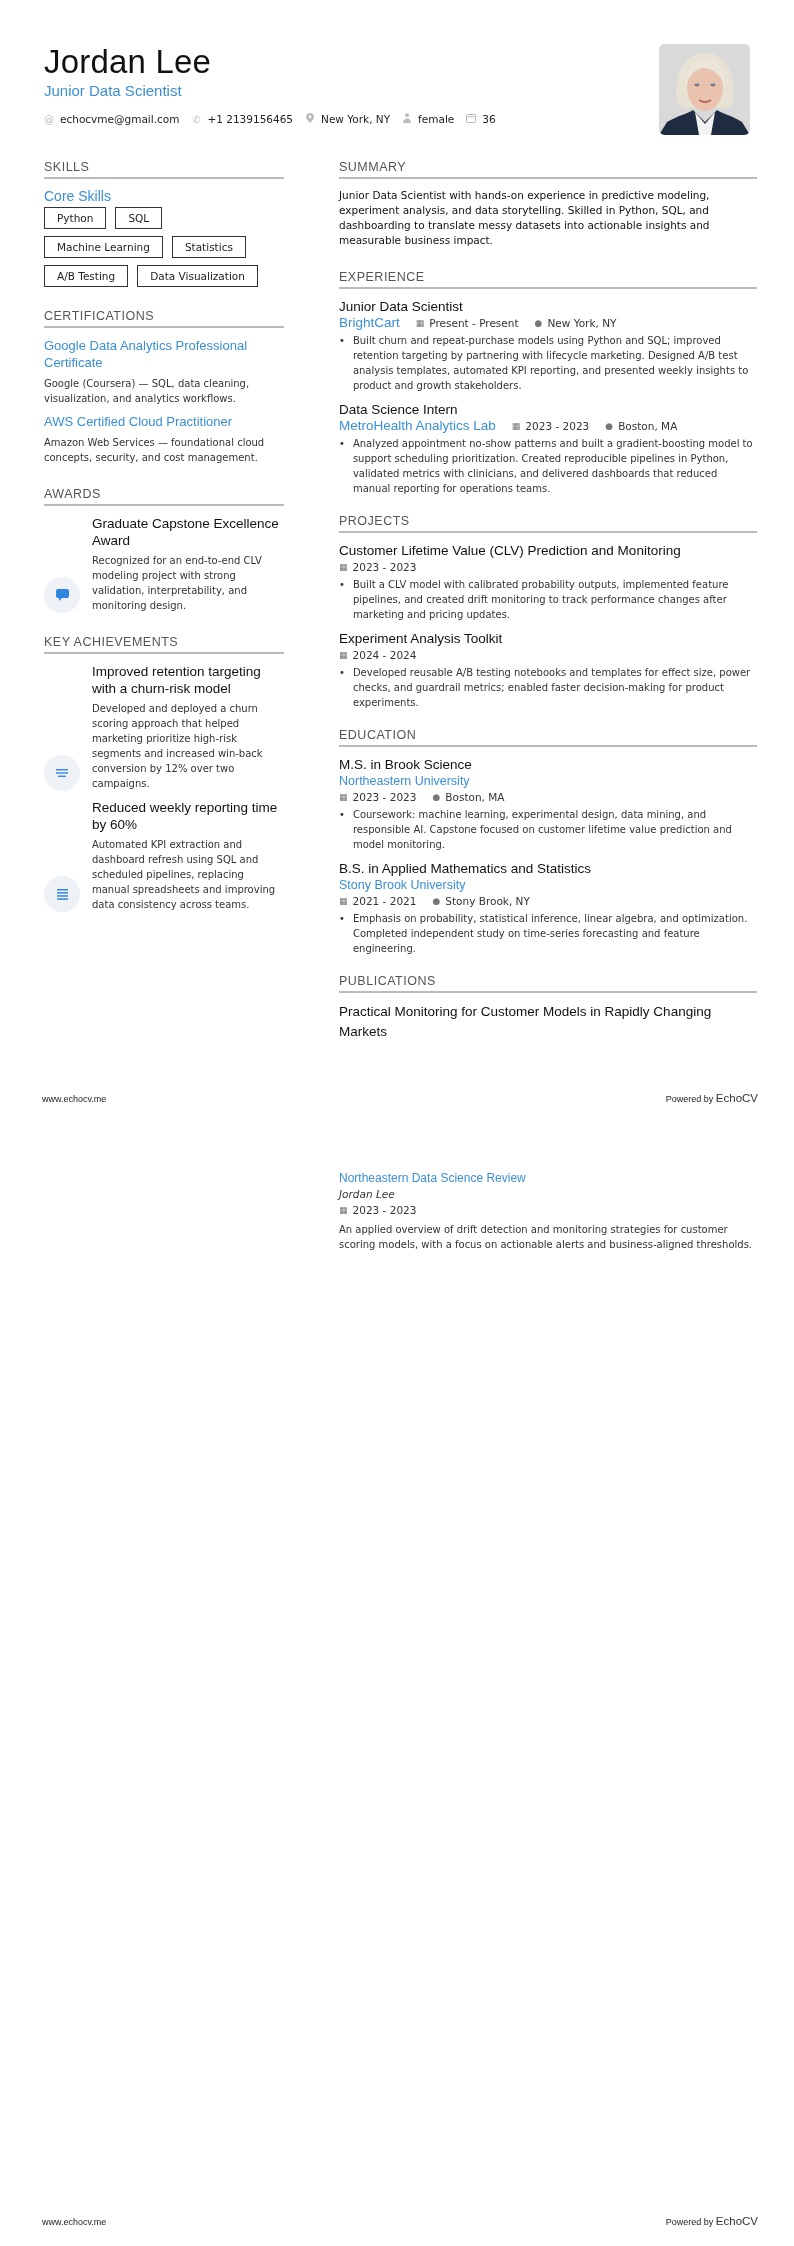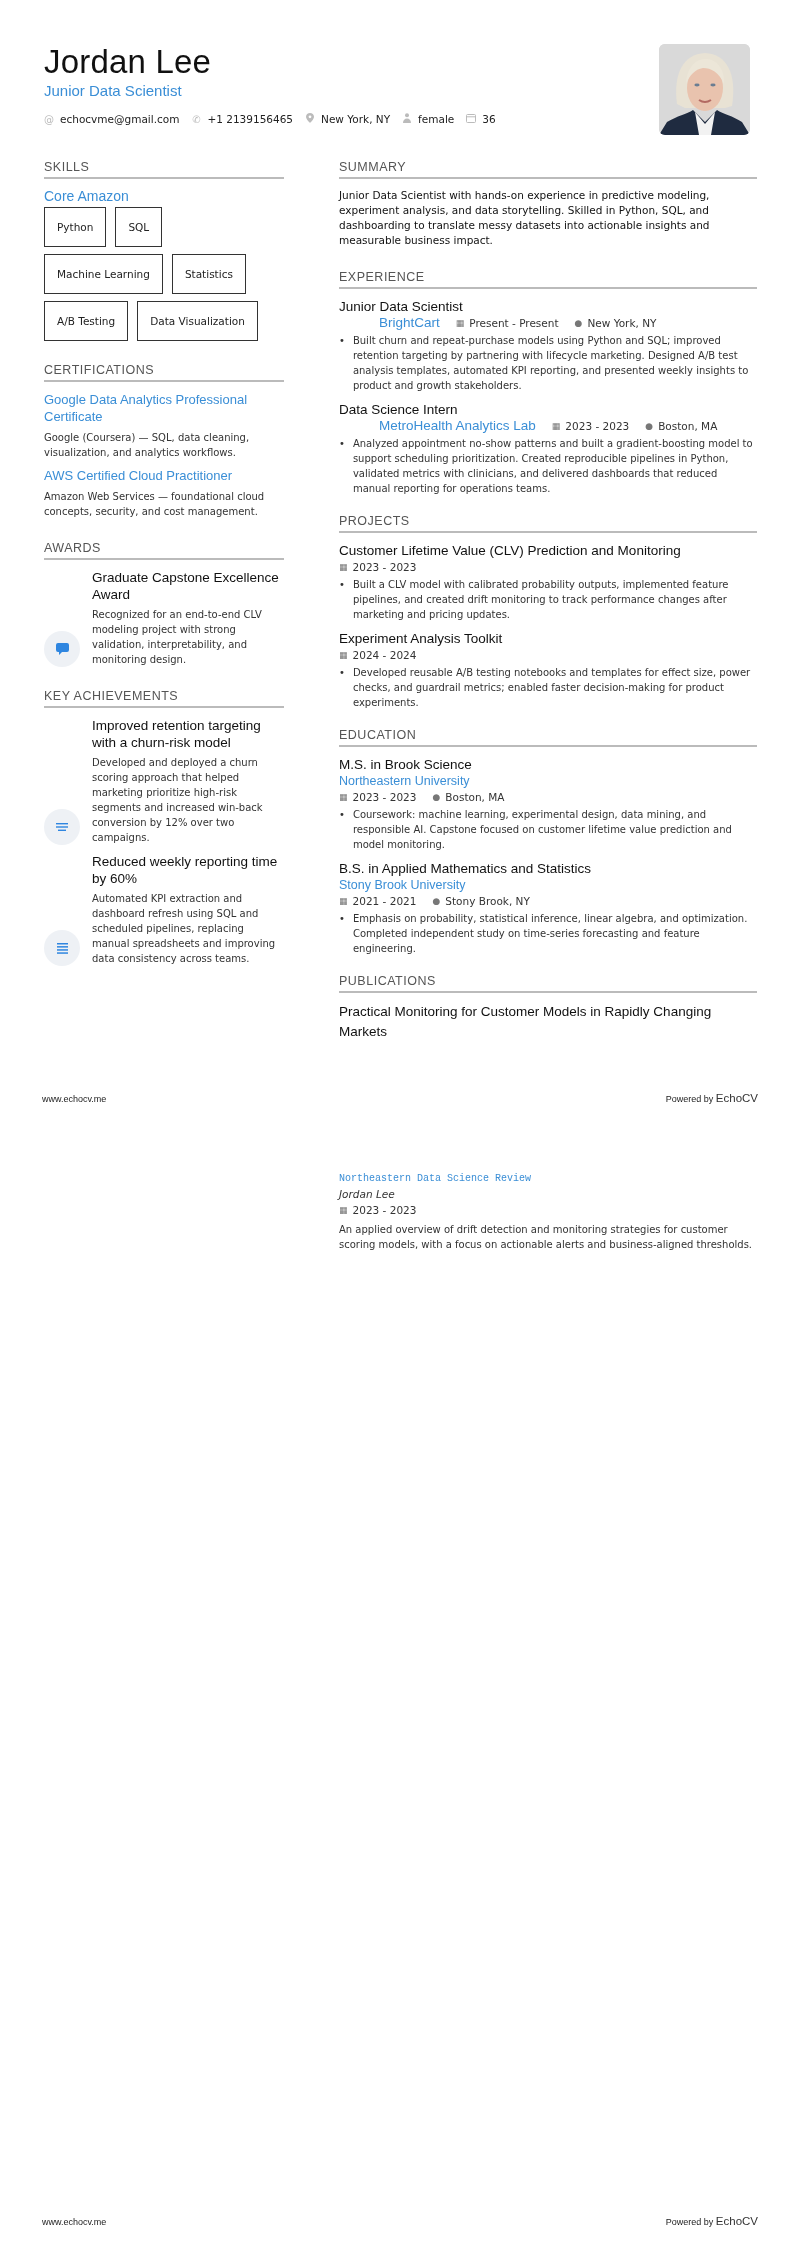--- a/index.html
+++ b/index.html
@@ -17,42 +17,42 @@
   .cicon { color: #bbb; font-size: 10px; width: 10px; text-align: center; }
   .photo { position: absolute; right: 0; top: 0; width: 91px; height: 91px; border-radius: 6px; overflow: hidden; background: #dcdcdc; }
 
   .left { position: absolute; left: 44px; top: 160px; width: 240px; }
   .right { position: absolute; left: 339px; top: 160px; width: 418px; }
   .sec-title { font-family: "Liberation Sans", sans-serif; font-size: 12.5px; color: #555; letter-spacing: 0.5px; padding-bottom: 3px; border-bottom: 2px solid #bbb; margin-bottom: 9px; }
   .section { margin-bottom: 22px; }
 
   .subhead { font-family: "Liberation Sans", sans-serif; font-size: 14px; color: #3a8ed6; margin-bottom: 3px; }
   .tags { display: flex; flex-wrap: wrap; gap: 7px 9px; }
-  .tag { border: 1px solid #333; padding: 12px 12px; font-size: 10.5px; color: #222; line-height: 14px; }
+  .tag { border: 1px solid #333; padding: 3px 12px; font-size: 10.5px; color: #222; line-height: 14px; }
 
   .cert-name { font-family: "Liberation Sans", sans-serif; font-size: 13px; color: #3a8ed6; line-height: 17px; margin-bottom: 5px; }
   .cert-desc { font-size: 10px; color: #333; line-height: 15px; margin-bottom: 7px; }
 
   .iconitem { display: flex; gap: 12px; margin-bottom: 8px; align-items: flex-end; }
   .circle { width: 36px; height: 36px; border-radius: 50%; background: #eef1f5; flex: 0 0 36px; display: flex; align-items: center; justify-content: center; color: #2f86e0; font-size: 13px; }
   .ititle { font-family: "Liberation Sans", sans-serif; font-size: 13.5px; color: #111; line-height: 17px; margin-bottom: 4px; }
   .idesc { font-size: 10px; color: #333; line-height: 15px; }
 
   .summary { font-size: 10.5px; line-height: 15px; color: #111; }
   .entry { margin-bottom: 8px; }
   .etitle { font-family: "Liberation Sans", sans-serif; font-size: 13.5px; color: #111; line-height: 17px; }
   .meta { display: flex; align-items: center; gap: 16px; font-size: 10.5px; color: #333; line-height: 16px; }
-  .org { font-family: "Liberation Sans", sans-serif; font-size: 13.5px; color: #3a8ed6; margin-left: 40px; }
+  .org { font-family: "Liberation Sans", sans-serif; font-size: 13.5px; color: #3a8ed6; }
   .org-block { font-family: Liberation Sans, sans-serif; font-size: 12.5px; color: #3a8ed6; line-height: 16px; }
   .mi { display: flex; align-items: center; gap: 5px; }
   .mi .g { color: #777; font-size: 9px; }
   .bullet { display: flex; gap: 8px; font-size: 10px; color: #333; line-height: 15px; margin-top: 2px; }
   .bullet .dot { flex: 0 0 4px; }
   .pubtitle { font-family: "Liberation Sans", sans-serif; font-size: 13.5px; color: #111; line-height: 20px; }
-  .pubvenue { font-family: Liberation Mono, monospace; font-size: 10px; color: #3a8ed6; line-height: 17px; }
+  .pubvenue { font-family: Liberation Sans, sans-serif; font-size: 12px; color: #3a8ed6; line-height: 17px; }
   .pubauthor { font-size: 10.5px; font-style: italic; color: #333; line-height: 15px; }
   .pubdesc { font-size: 10px; color: #333; line-height: 15px; margin-top: 4px; }
 
   .footer { position: absolute; left: 42px; right: 36px; display: flex; justify-content: space-between; align-items: baseline; font-family: "Liberation Sans", sans-serif; font-size: 9px; color: #222; }
   .footer .brand { font-size: 11.5px; color: #333; }
 </style>
 </head>
 <body>
 
 <div class="page page1">
@@ -106,21 +106,21 @@
         <path d="M40 56 Q46 60 52 56" stroke="#b36a62" stroke-width="2" fill="none"></path>
         <path d="M0 91 L8 78 C18 72 28 70 34 66 L46 78 L58 66 C64 70 74 72 83 78 L91 91Z" fill="#1f2b40"></path>
         <path d="M36 68 L46 80 L56 68 L52 91 L40 91Z" fill="#f2f2f2"></path>
       </svg>
     </div>
   </div>
 
   <div class="left">
     <div class="section">
       <div class="sec-title">SKILLS</div>
-      <div class="subhead">Core Amazon</div>
+      <div class="subhead">Core Skills</div>
       <div class="tags">
         <span class="tag">Python</span>
         <span class="tag">SQL</span>
         <span class="tag">Machine Learning</span>
         <span class="tag">Statistics</span>
         <span class="tag">A/B Testing</span>
         <span class="tag">Data Visualization</span>
       </div>
     </div>
 

